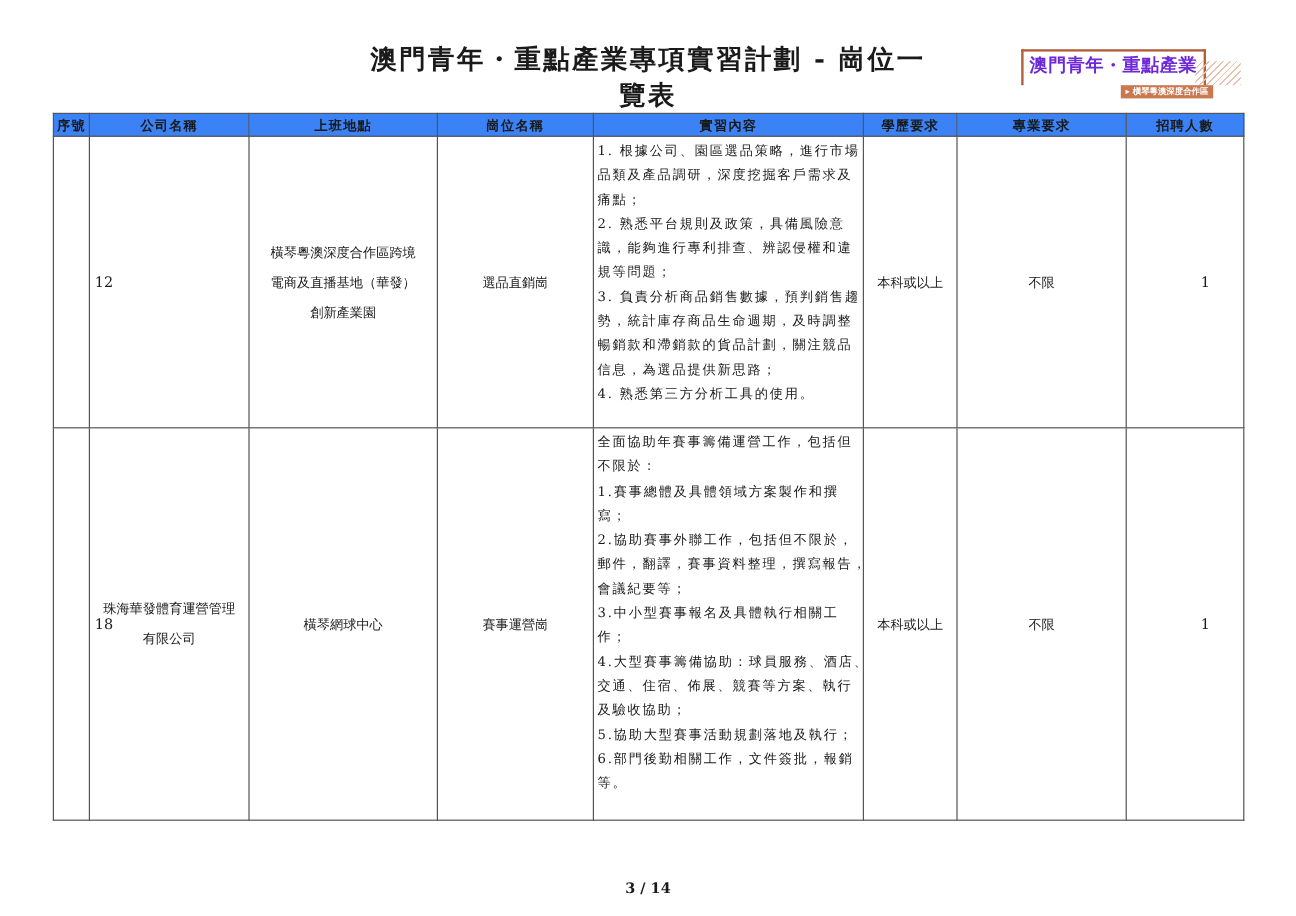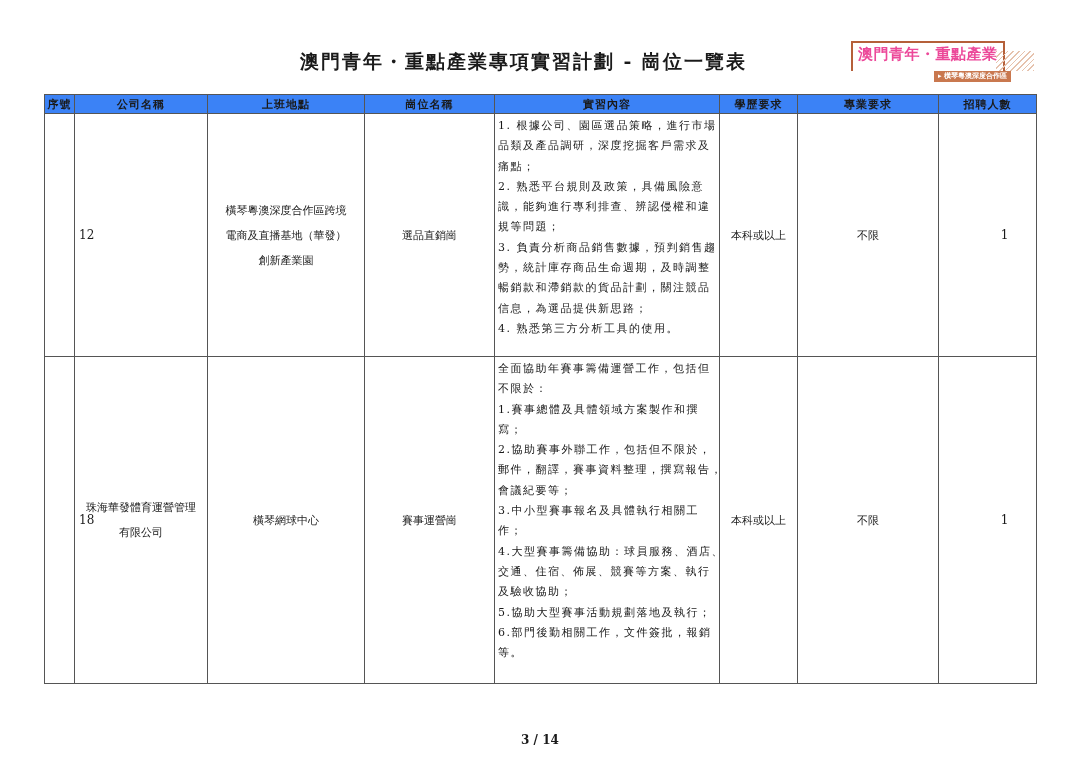--- a/index.html
+++ b/index.html
@@ -1,26 +1,26 @@
 <!DOCTYPE html>
 <html><head>
 <meta charset="utf-8">
 <style>
   html, body { margin: 0; padding: 0; background: #ffffff; }
   body { width: 1080px; height: 763px; position: relative; overflow: hidden;
          font-family: "DejaVu Serif", "Liberation Serif", serif; color: #1a1a1a; }
-  .title { position: absolute; left: 300px; top: 49px; width: 480px; text-align: left;
-           font-size: 19px; font-weight: bold; letter-spacing: 2px; }
+  .title { position: absolute; left: 300px; top: 35px; width: 480px; text-align: center;
+           font-size: 22px; font-weight: bold; letter-spacing: 2px; }
   .logo { position: absolute; left: 846px; top: 26px; width: 190px; height: 60px; }
   .logo .tag { position: absolute; left: 5px; top: 16px; background: #b5603a; color: #fff;
                font-family: "DejaVu Sans", sans-serif; font-size: 7px; font-weight: normal;
                padding: 2px 4px; line-height: 9px; }
   .logo .box { position: absolute; left: 5px; top: 15px; width: 150px; height: 28px;
                border: 2px solid #b5603a; border-bottom: none; background: #fff; }
-  .logo .main { position: absolute; left: 12px; top: 19px; color: #ec4899;
+  .logo .main { position: absolute; left: 12px; top: 19px; color: #6d28d9;
                 font-family: Liberation Serif, serif; font-size: 15px; font-weight: bold; letter-spacing: 0.5px; text-align: center; }
   .logo .hatch { position: absolute; left: 150px; top: 25px; width: 38px; height: 20px;
                  background: repeating-linear-gradient(135deg, #e6c2ad 0 1px, transparent 1px 4px); }
   .logo .sub { position: absolute; left: 88px; top: 45px; background: #c9784f; color: #fff;
                font-family: "DejaVu Sans", sans-serif; font-size: 7px; font-weight: bold;
                padding: 1px 4px; line-height: 9px; }
   table.grid { position: absolute; left: 44px; top: 94px; border-collapse: collapse;
                table-layout: fixed; width: 992px; }
   table.grid th, table.grid td { border: 1px solid #555; padding: 0; }
   table.grid th { background: #3b82f6; font-size: 11px; font-weight: bold; height: 18px;

